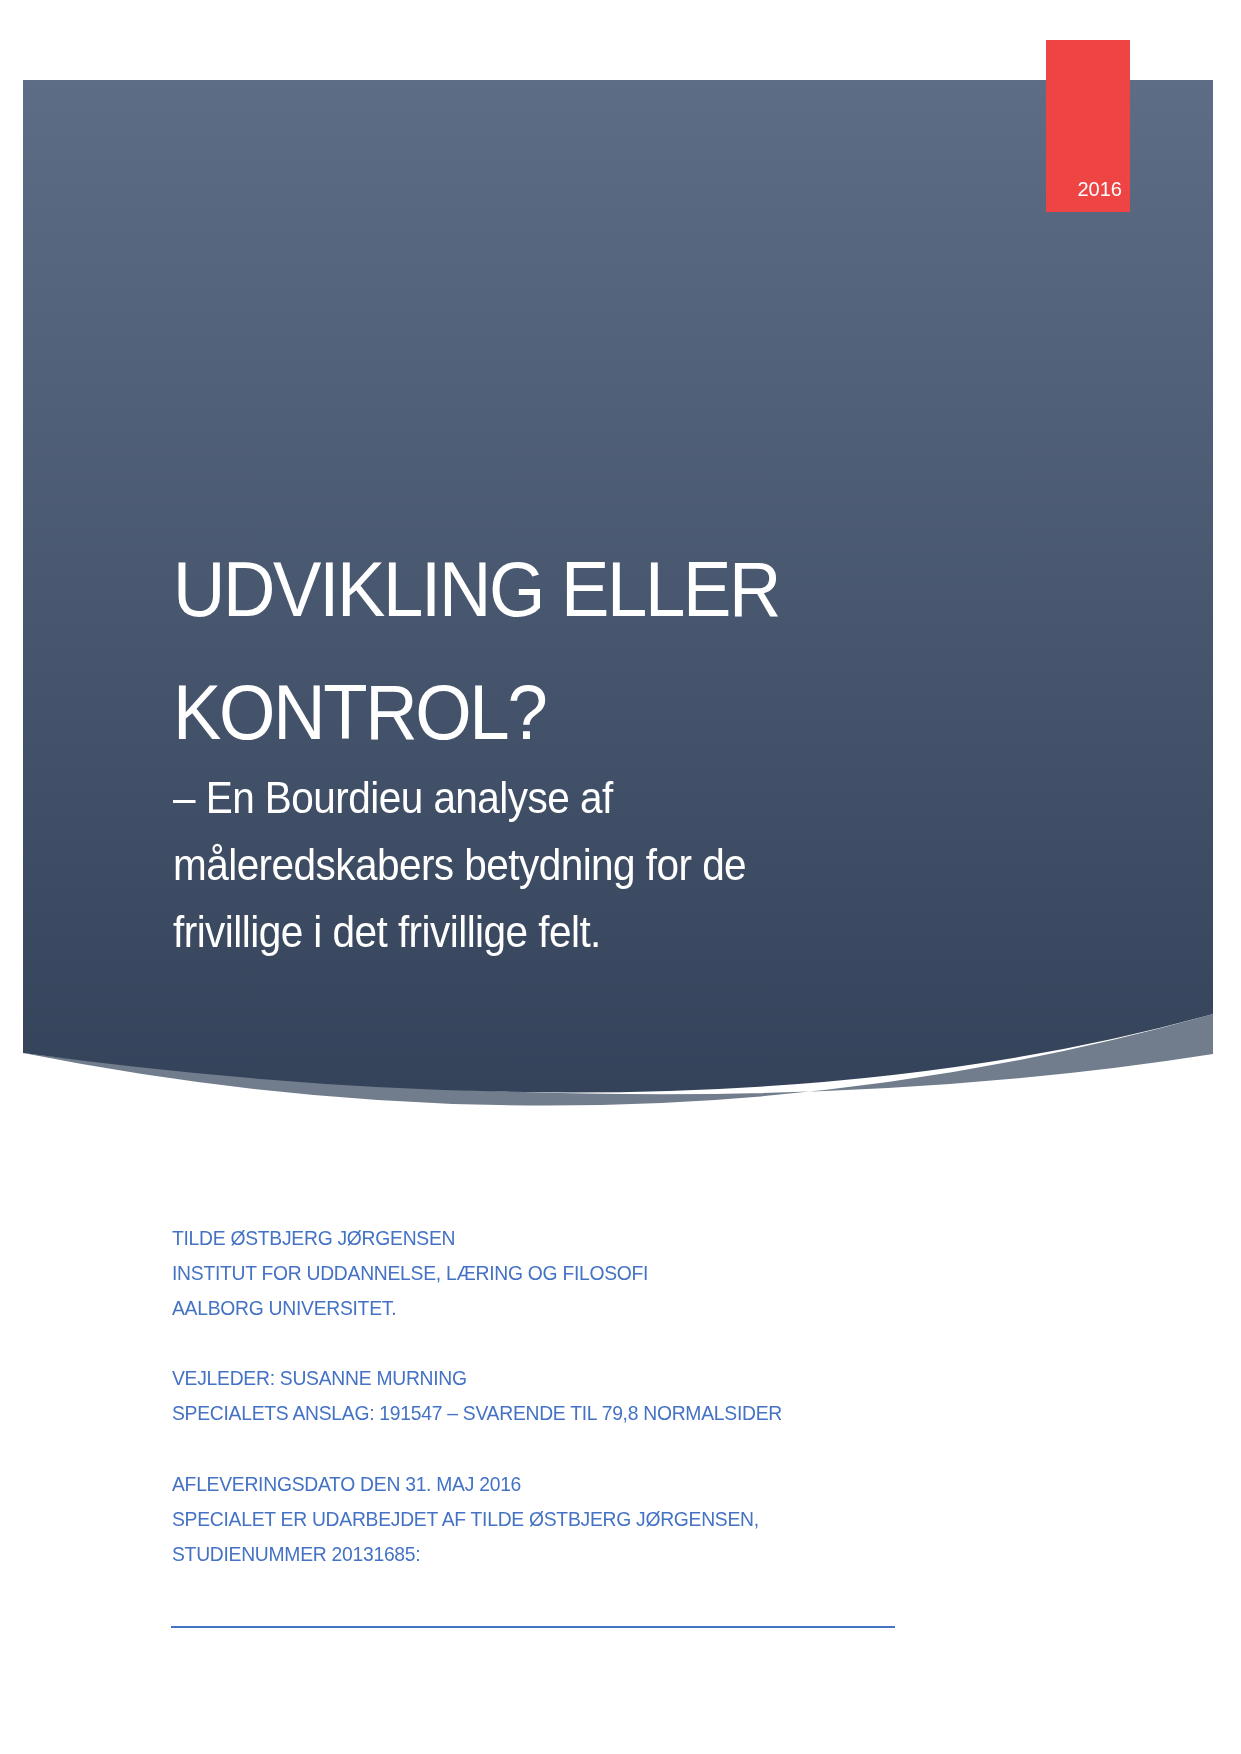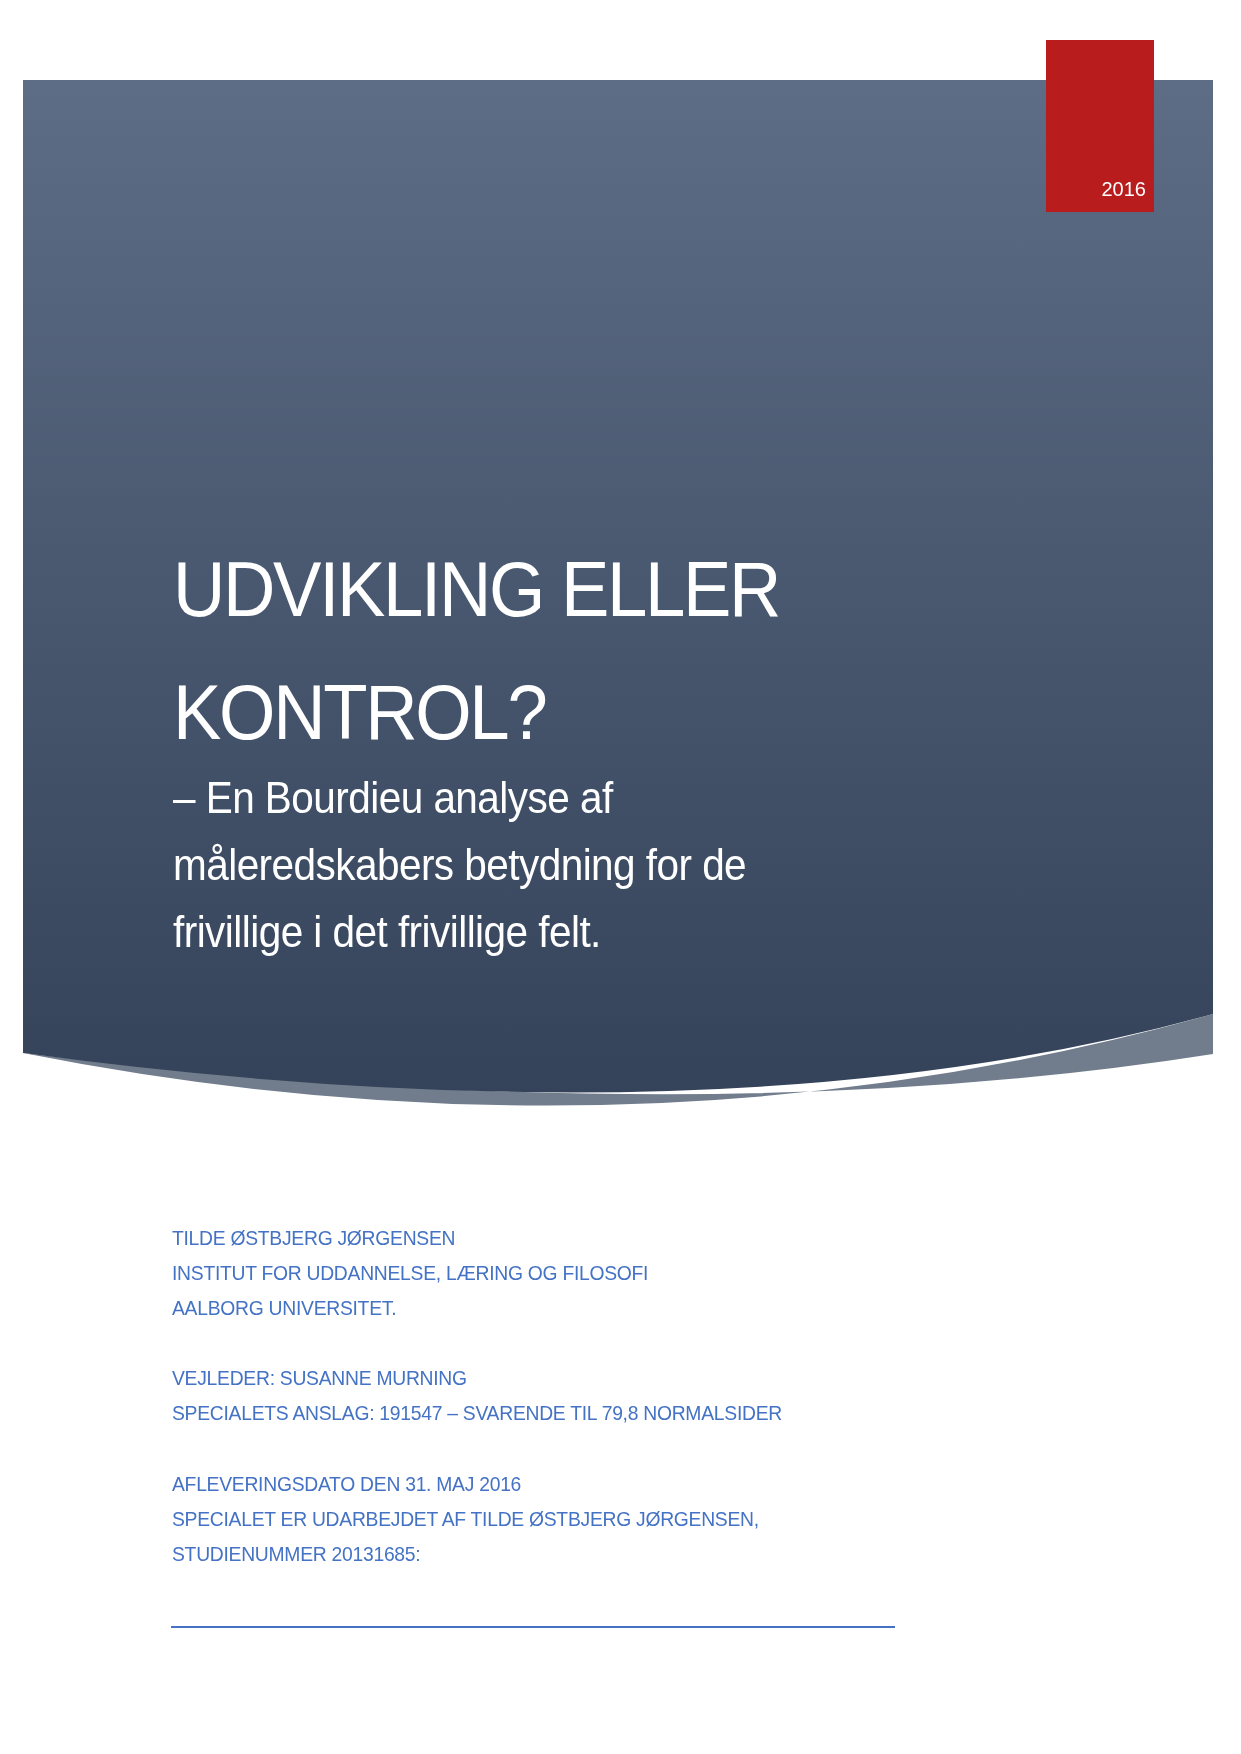--- a/index.html
+++ b/index.html
@@ -1,22 +1,22 @@
 <!DOCTYPE html>
 <html><head>
 <meta charset="utf-8">
 <style>
   html, body { margin: 0; padding: 0; background: #ffffff; }
   body { width: 1241px; height: 1754px; position: relative; overflow: hidden;
          font-family: "Liberation Sans", "DejaVu Sans", sans-serif; }
 
   .banner-shape { position: absolute; left: 0; top: 0; width: 1241px; height: 1130px; }
 
-  .year-tab { position: absolute; left: 1046px; top: 40px; width: 108px; height: 172px;
-              background: #b91c1c; }
+  .year-tab { position: absolute; left: 1046px; top: 40px; width: 84px; height: 172px;
+              background: #ef4444; }
   .year-tab .year { position: absolute; right: 8px; bottom: 12px; color: #ffffff;
                     font-size: 20px; line-height: 22px; }
 
   .title { position: absolute; left: 173px; top: 528px; margin: 0; color: #ffffff;
            font-weight: normal; font-size: 78px; line-height: 123px; letter-spacing: -2.5px;
            transform: scaleX(0.93); transform-origin: left top; white-space: nowrap; }
   .title span { display: block; }
 
   .subtitle { position: absolute; left: 173px; top: 764px; margin: 0; color: #ffffff;
               font-weight: normal; font-size: 45px; line-height: 67px; letter-spacing: -0.6px;

